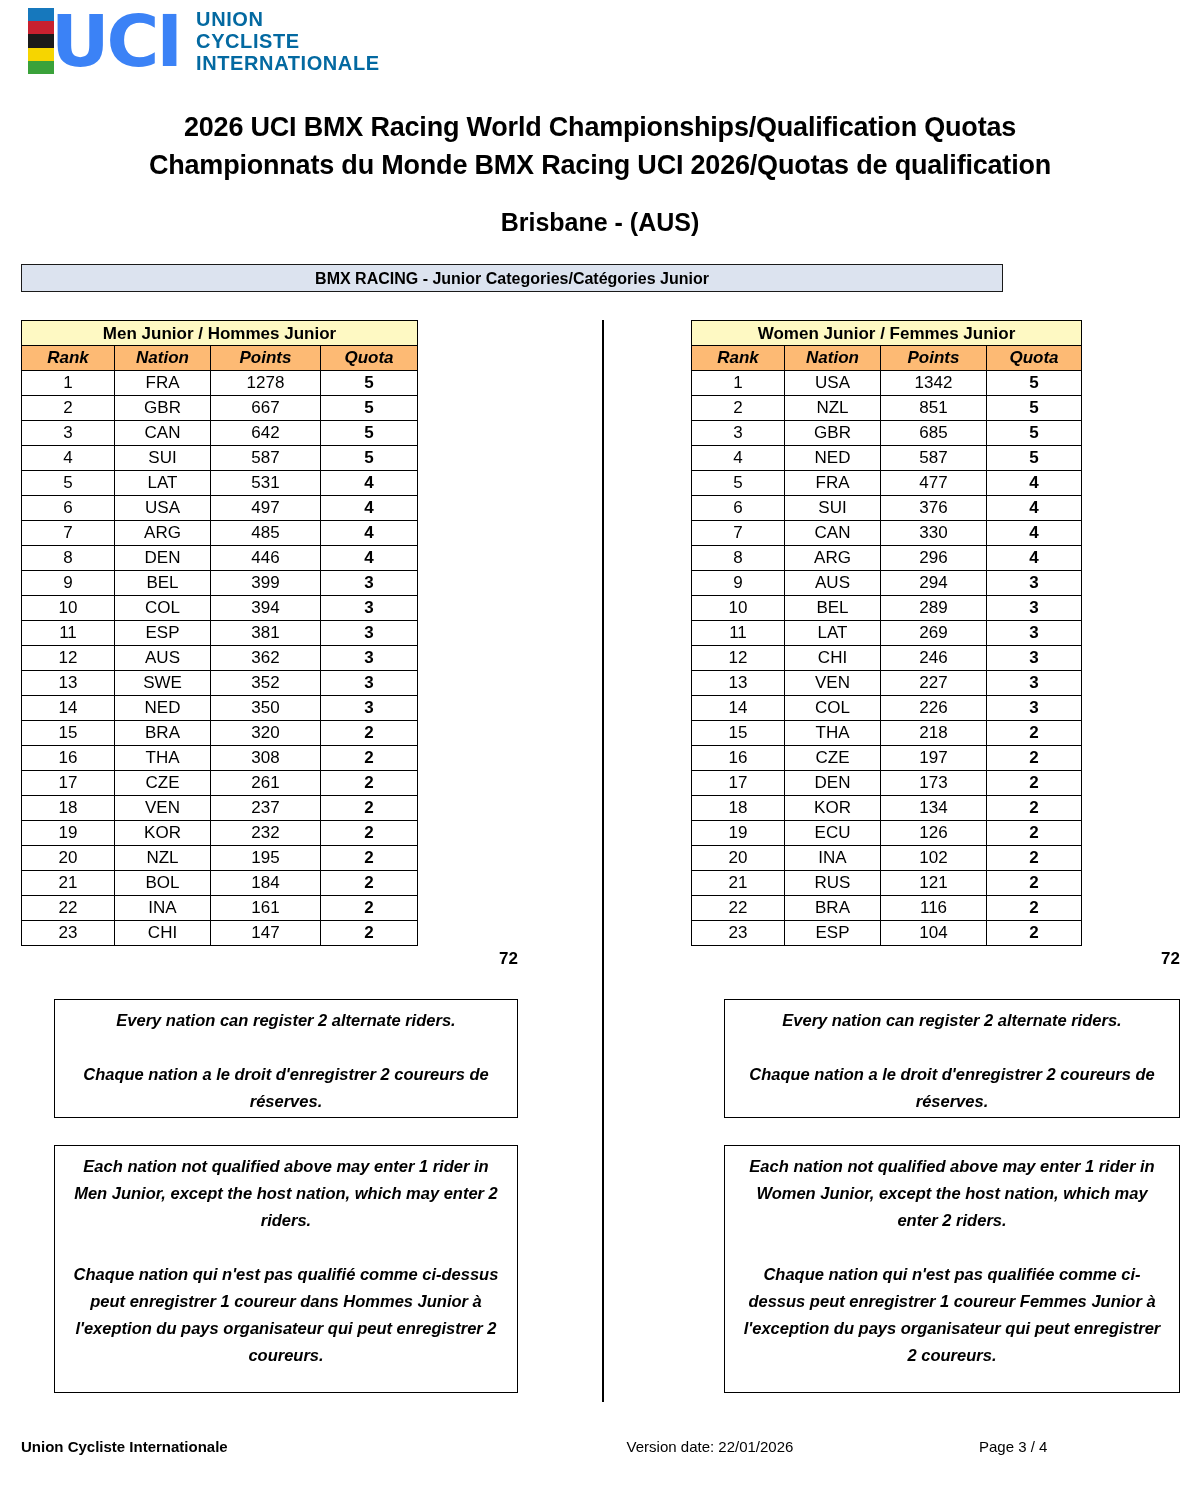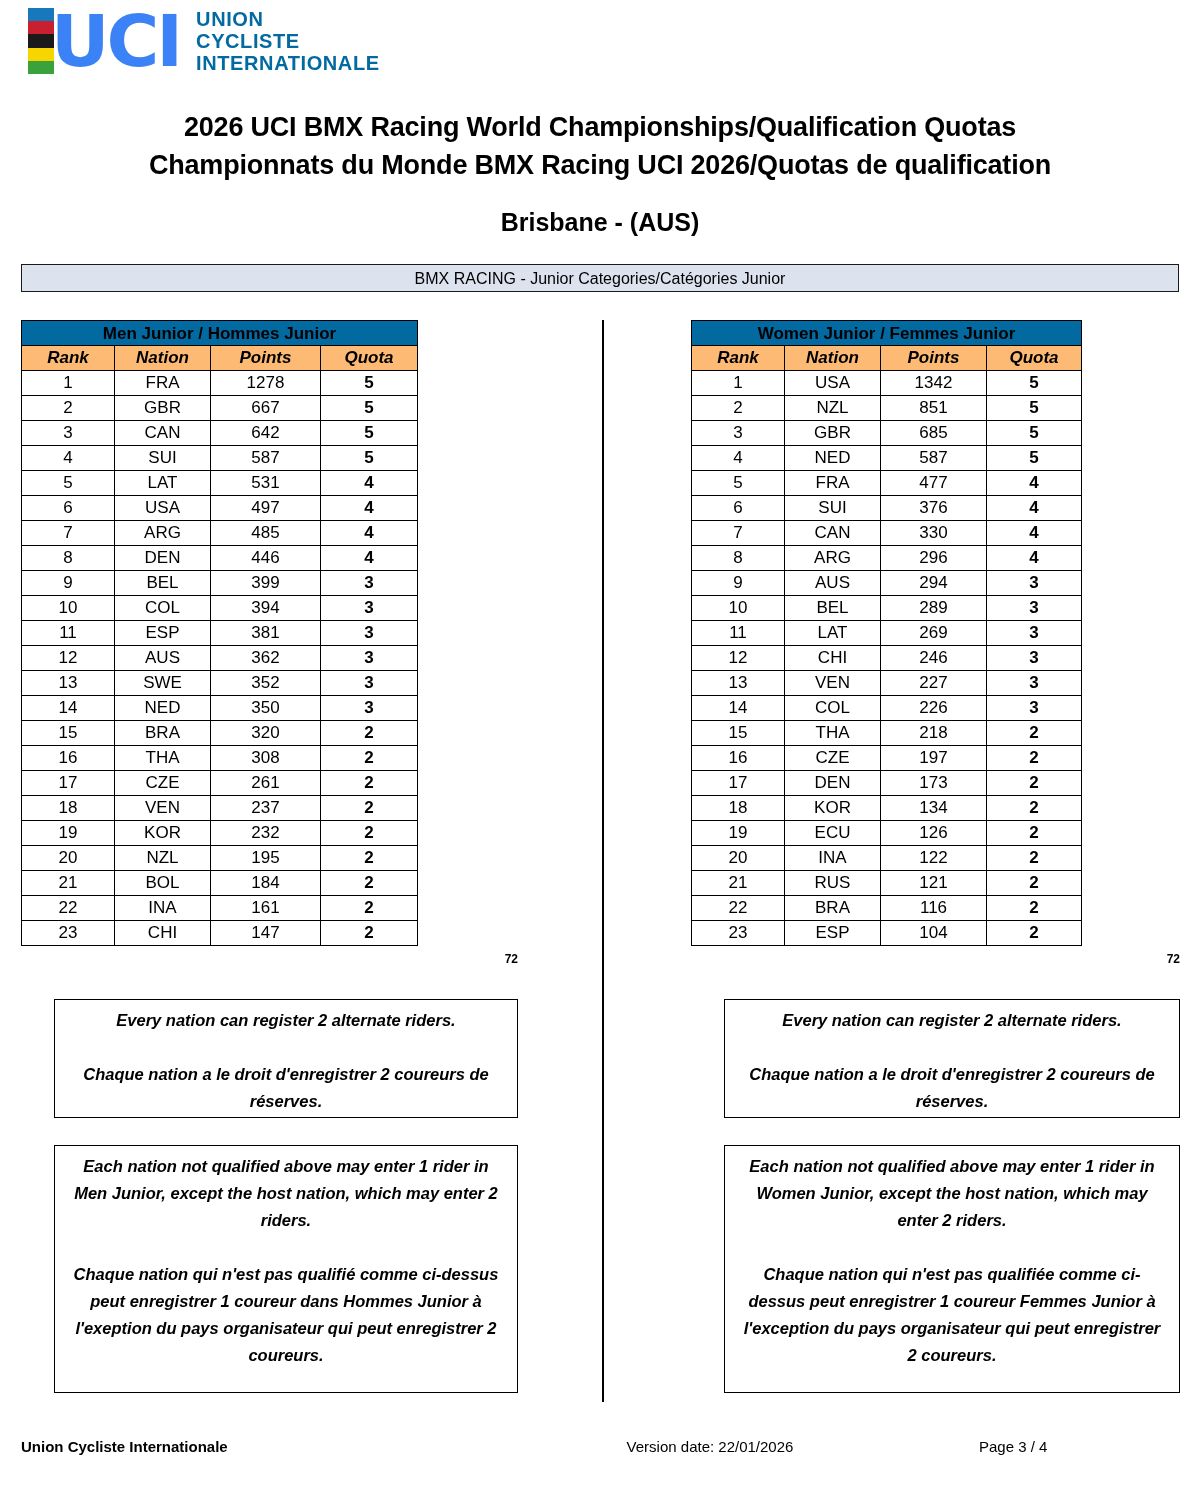--- a/index.html
+++ b/index.html
@@ -73,27 +73,27 @@
     text-align: center;
     font-weight: 700;
     font-size: 25px;
   }
 
   
   .banner {
     position: absolute;
     left: 21px;
     top: 264px;
-    width: 1158px;
+    width: 982px;
     height: 28px;
     line-height: 28px;
     text-align: center;
     background: #dce3ef;
     border: 1px solid #1a1a1a;
-    font-weight: 400;
+    font-weight: 700;
     font-size: 16px;
     box-sizing: border-box;
   }
 
   
   .center-divider {
     position: absolute;
     left: 602px;
     top: 320px;
     width: 2px;
@@ -114,40 +114,40 @@
   }
   table.quota th, table.quota td {
     border: 1px solid #000000;
     text-align: center;
     height: 24px;
     padding: 0;
     font-weight: 400;
   }
   table.quota caption {
     caption-side: top;
-    background: #0369a1;
+    background: #fef9c3;
     border: 1px solid #000000;
     border-bottom: none;
     font-weight: 700;
     font-size: 17px;
     height: 25px;
     line-height: 25px;
     box-sizing: border-box;
   }
   table.quota thead th {
     background: #fdba74;
     font-weight: 700;
     font-style: italic;
     font-size: 17px;
   }
   table.quota td.q { font-weight: 700; }
   .total-row {
     text-align: right;
     font-weight: 700;
-    font-size: 12px;
+    font-size: 17px;
     height: 26px;
     line-height: 26px;
   }
 
   
   .note-box {
     border: 1px solid #000000;
     box-sizing: border-box;
     text-align: center;
     font-style: italic;
@@ -504,21 +504,21 @@
         </tr>
         <tr>
           <td>19</td>
           <td>ECU</td>
           <td>126</td>
           <td class="q">2</td>
         </tr>
         <tr>
           <td>20</td>
           <td>INA</td>
-          <td>122</td>
+          <td>102</td>
           <td class="q">2</td>
         </tr>
         <tr>
           <td>21</td>
           <td>RUS</td>
           <td>121</td>
           <td class="q">2</td>
         </tr>
         <tr>
           <td>22</td>

